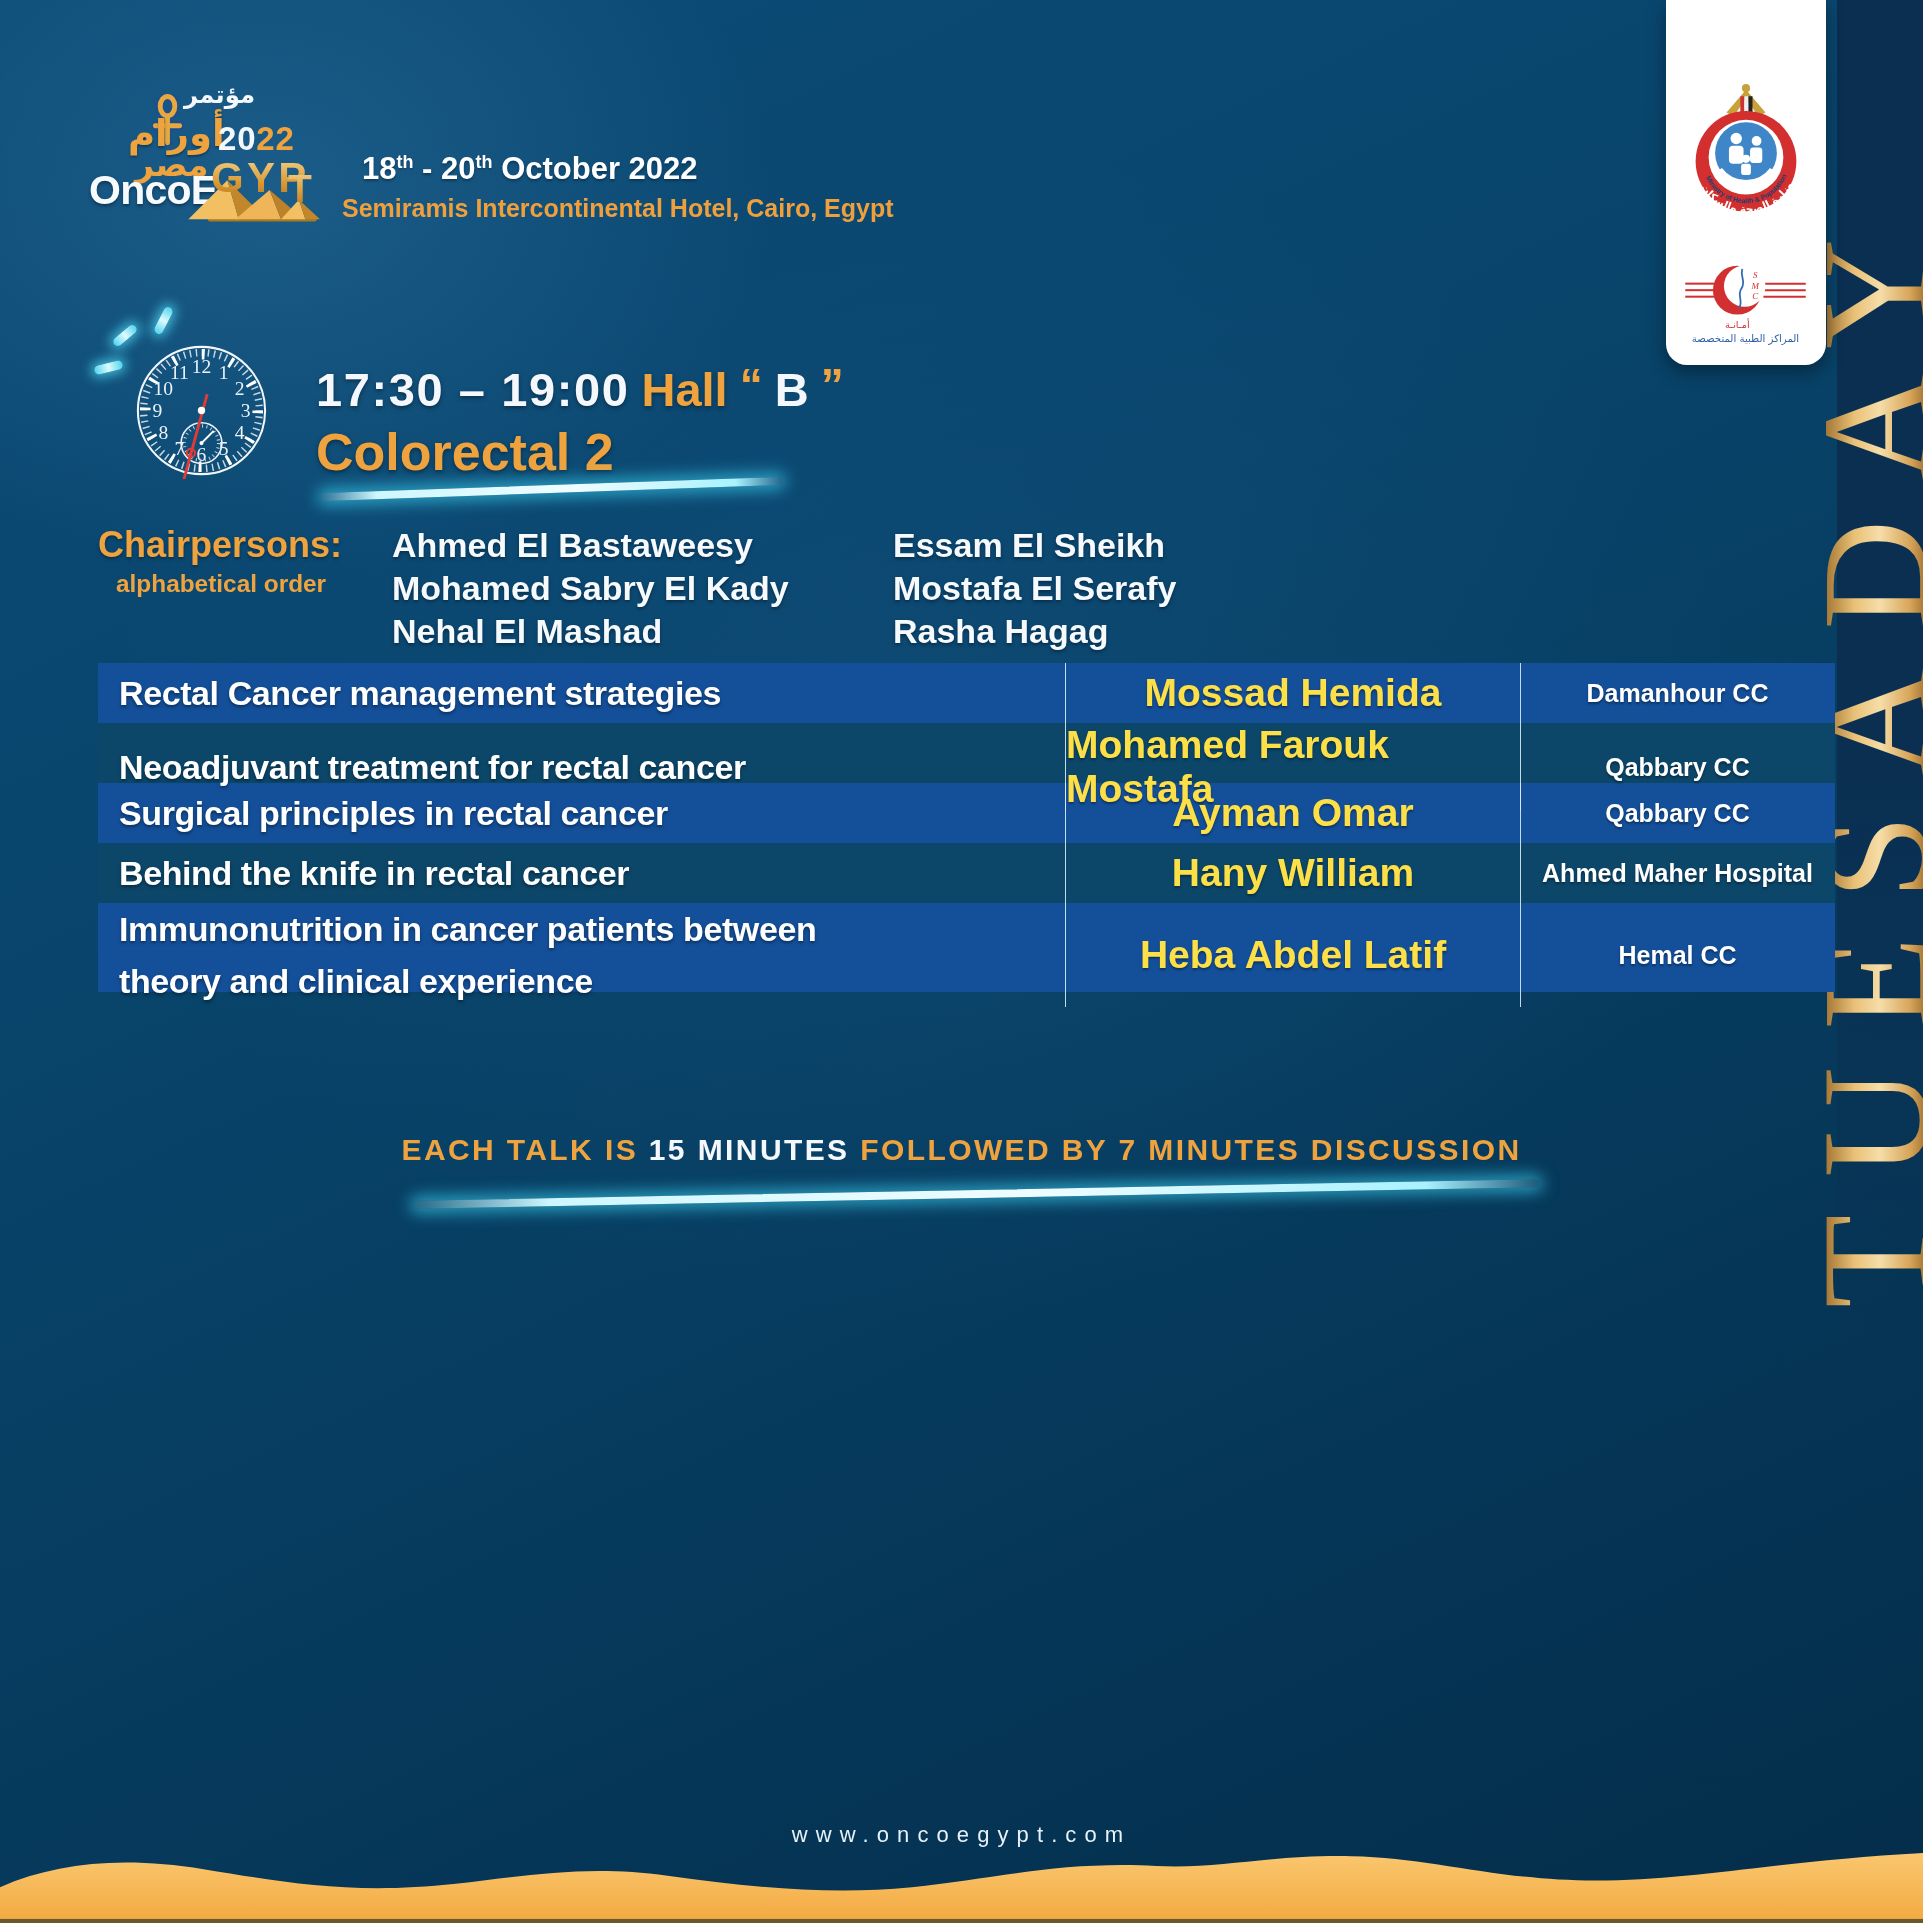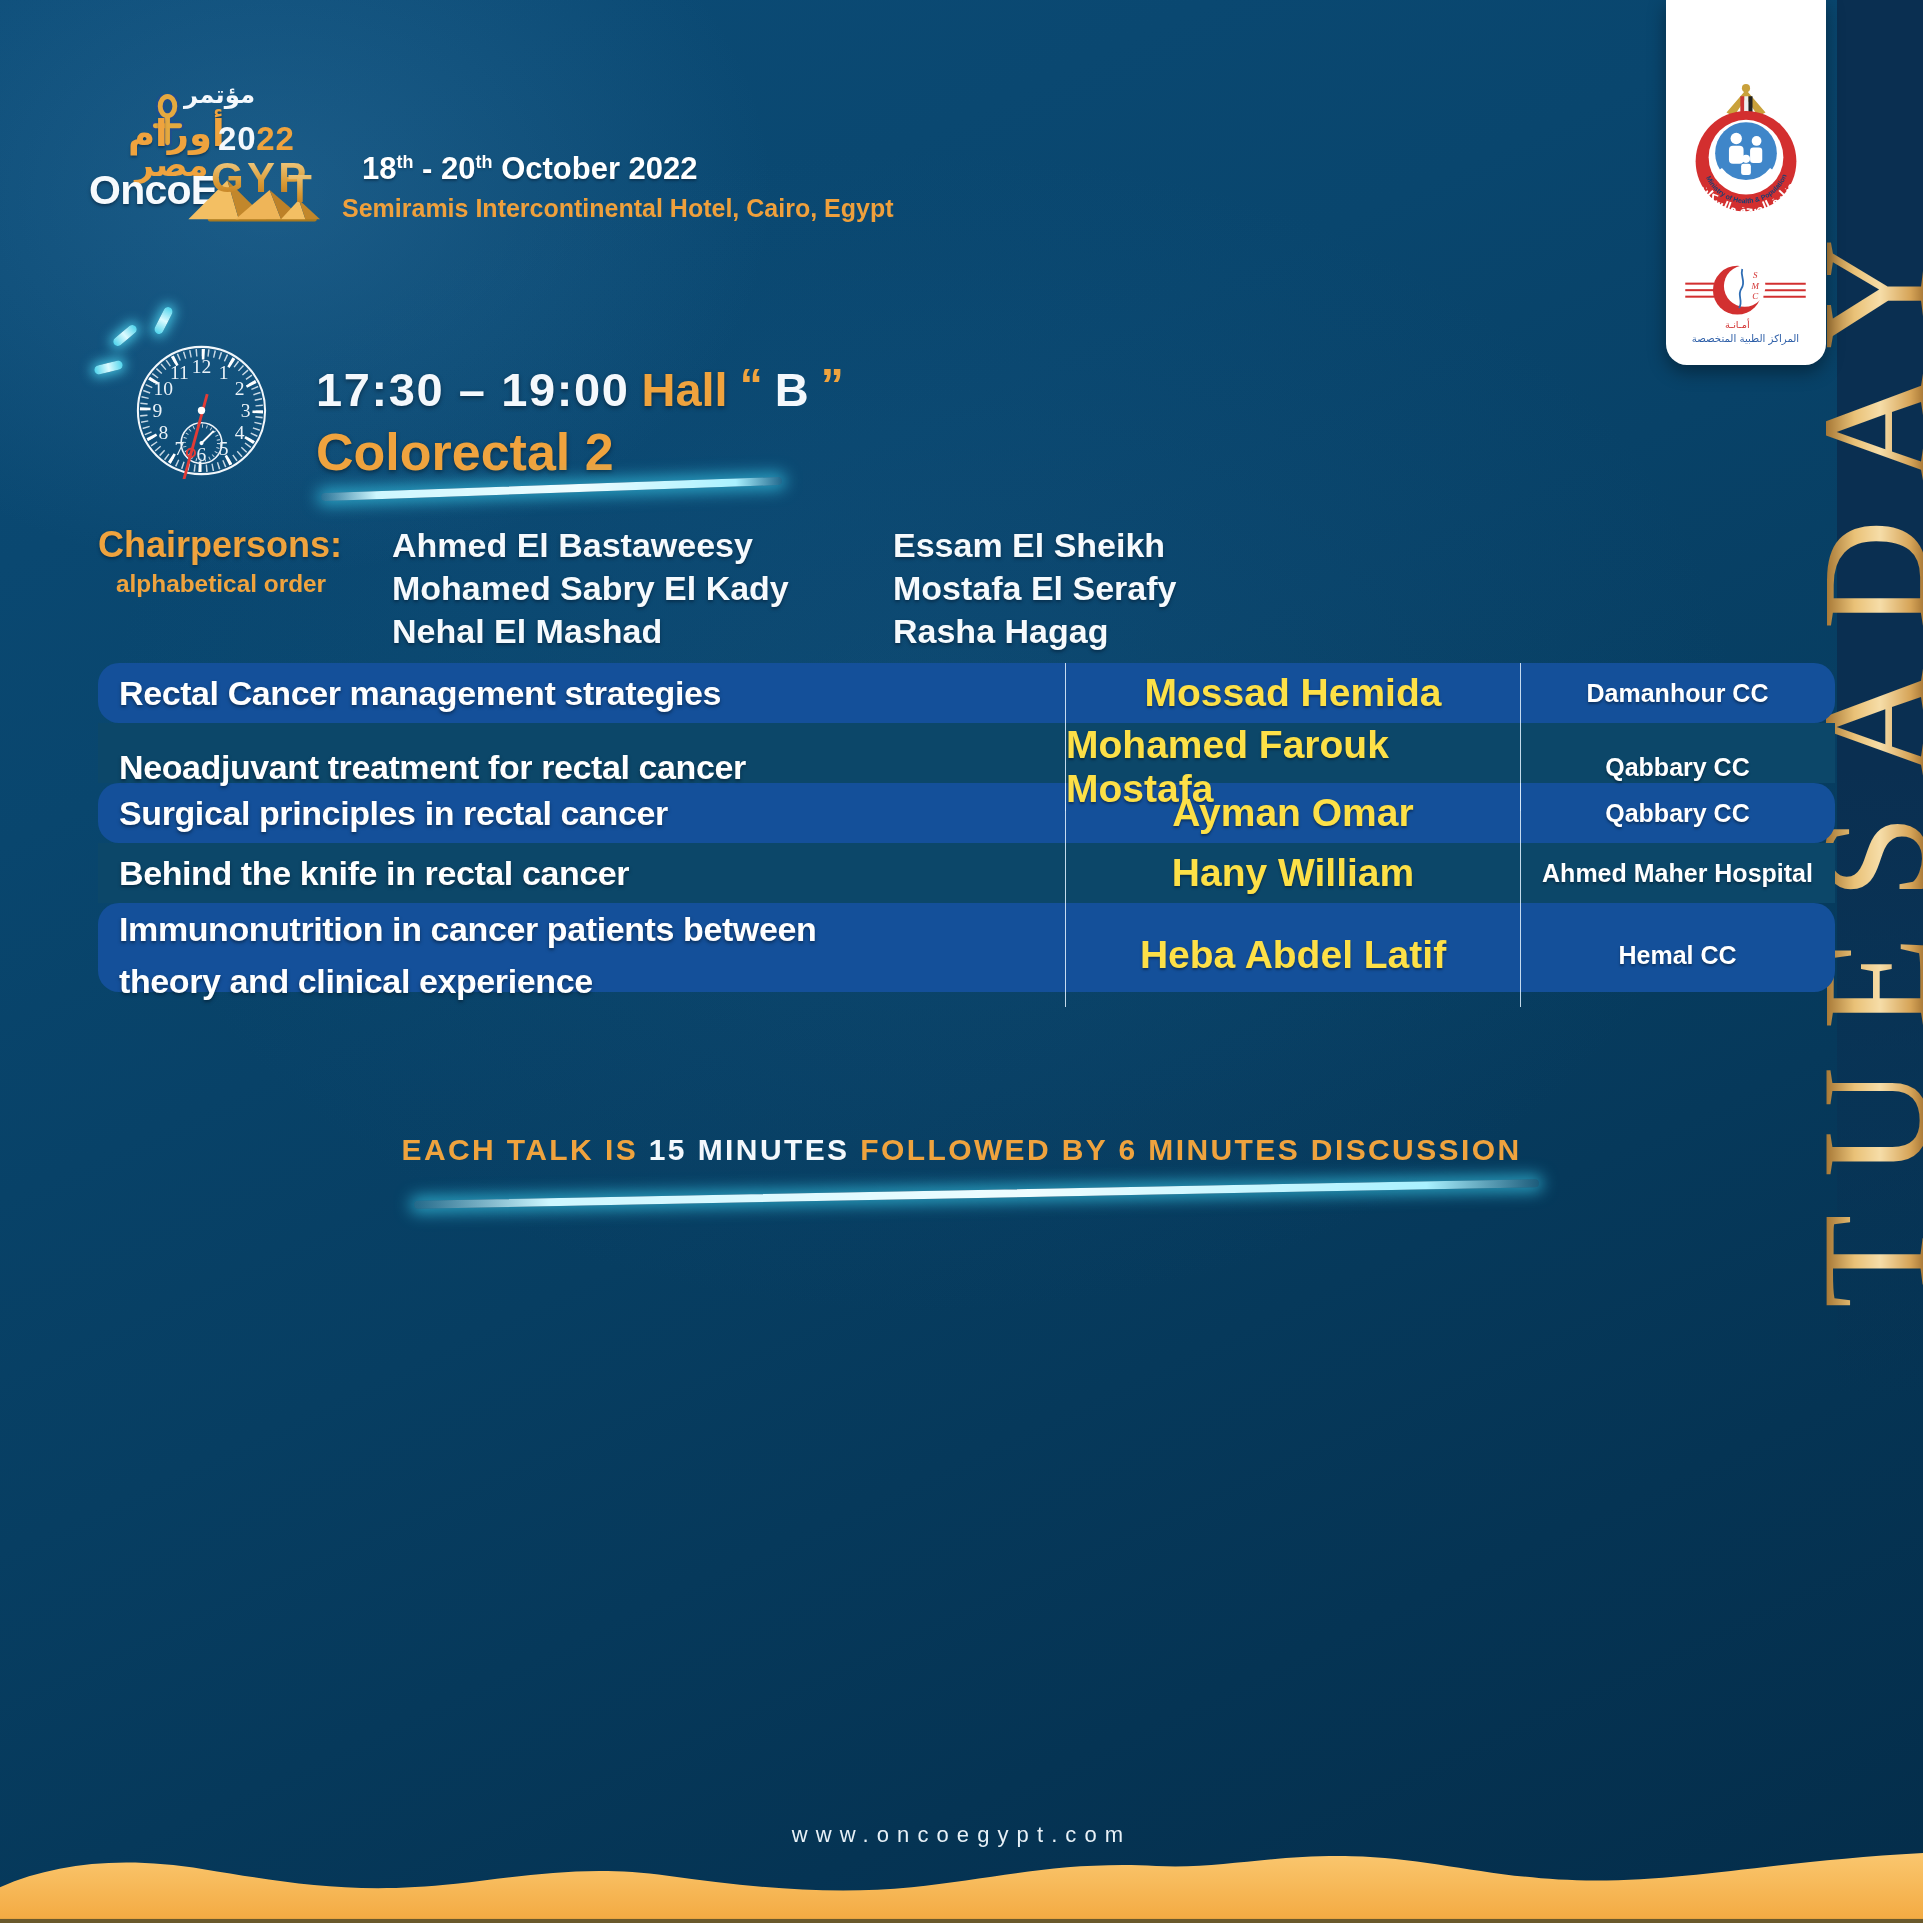--- a/index.html
+++ b/index.html
@@ -76,21 +76,21 @@
   .glow2{left:414px;top:1190px;width:1125px;transform:rotate(-1.1deg);}
   
   .chair-label{position:absolute;left:98px;top:524px;font-size:36px;font-weight:bold;color:#efa33e;text-shadow:0 1.6px 3.3px rgba(0,20,40,.45);}
   .chair-note{position:absolute;left:116px;top:570px;font-size:24.4px;font-weight:bold;color:#efa33e;}
   .chair-col{position:absolute;top:524px;font-size:34px;font-weight:bold;color:#f6fafd;line-height:43px;text-shadow:0 1.6px 3.3px rgba(0,20,40,.5);}
   .chair-col1{left:392px;}
   .chair-col2{left:893px;}
   
   .talks-table{position:absolute;left:98px;top:663px;width:1737px;}
   .trow{display:grid;grid-template-columns:967px 456px 313px;}
-  .trow.light{background:#14509a;border-radius:21px;}
+  .trow.light{background:#14509a;}
   .trow.dark{background:#0c4769;}
   .trow.h74{height:60px;}
   .trow.h154{height:89px;}
   .tcell{display:flex;align-items:center;}
   .tcell.topic{padding-left:21px;font-size:34px;font-weight:bold;color:#ffffff;letter-spacing:-0.4px;
     line-height:52px;white-space:pre-line;text-shadow:0 1.6px 3.3px rgba(0,15,30,.5);}
   .tcell.speaker{justify-content:center;font-size:39px;font-weight:bold;color:#fde047;
     border-left:1.6px solid rgba(216,234,249,.9);border-right:1.6px solid rgba(216,234,249,.9);
     text-shadow:0 1.6px 2.4px rgba(0,15,30,.45);}
   .tcell.aff{justify-content:center;font-size:25px;font-weight:bold;color:#ffffff;text-shadow:0 1.6px 2.4px rgba(0,15,30,.45);}
@@ -279,21 +279,21 @@
       <div class="tcell aff">Ahmed Maher Hospital</div>
     </div>
     <div class="trow h154 light">
       <div class="tcell topic">Immunonutrition in cancer patients between
 theory and clinical experience</div>
       <div class="tcell speaker">Heba Abdel Latif</div>
       <div class="tcell aff">Hemal CC</div>
     </div>
   </div>
 
-  <div class="duration-note"><span class="o">EACH TALK IS </span><span class="w">15 MINUTES </span><span class="o">FOLLOWED BY 6 MINUTES DISCUSSION</span></div>
+  <div class="duration-note"><span class="o">EACH TALK IS </span><span class="w">15 MINUTES </span><span class="o">FOLLOWED BY 7 MINUTES DISCUSSION</span></div>
   <div class="glow glow2"></div>
 
   <div class="website">www.oncoegypt.com</div>
   <svg class="wave-svg" width="1923" height="75" viewBox="0 0 2362 92" preserveAspectRatio="none">
     <defs>
       <linearGradient id="sand" x1="0" y1="0" x2="0" y2="1">
         <stop offset="0" stop-color="#fac76f"></stop>
           <stop offset="1" stop-color="#f3a940"></stop>
       </linearGradient>
     </defs>

